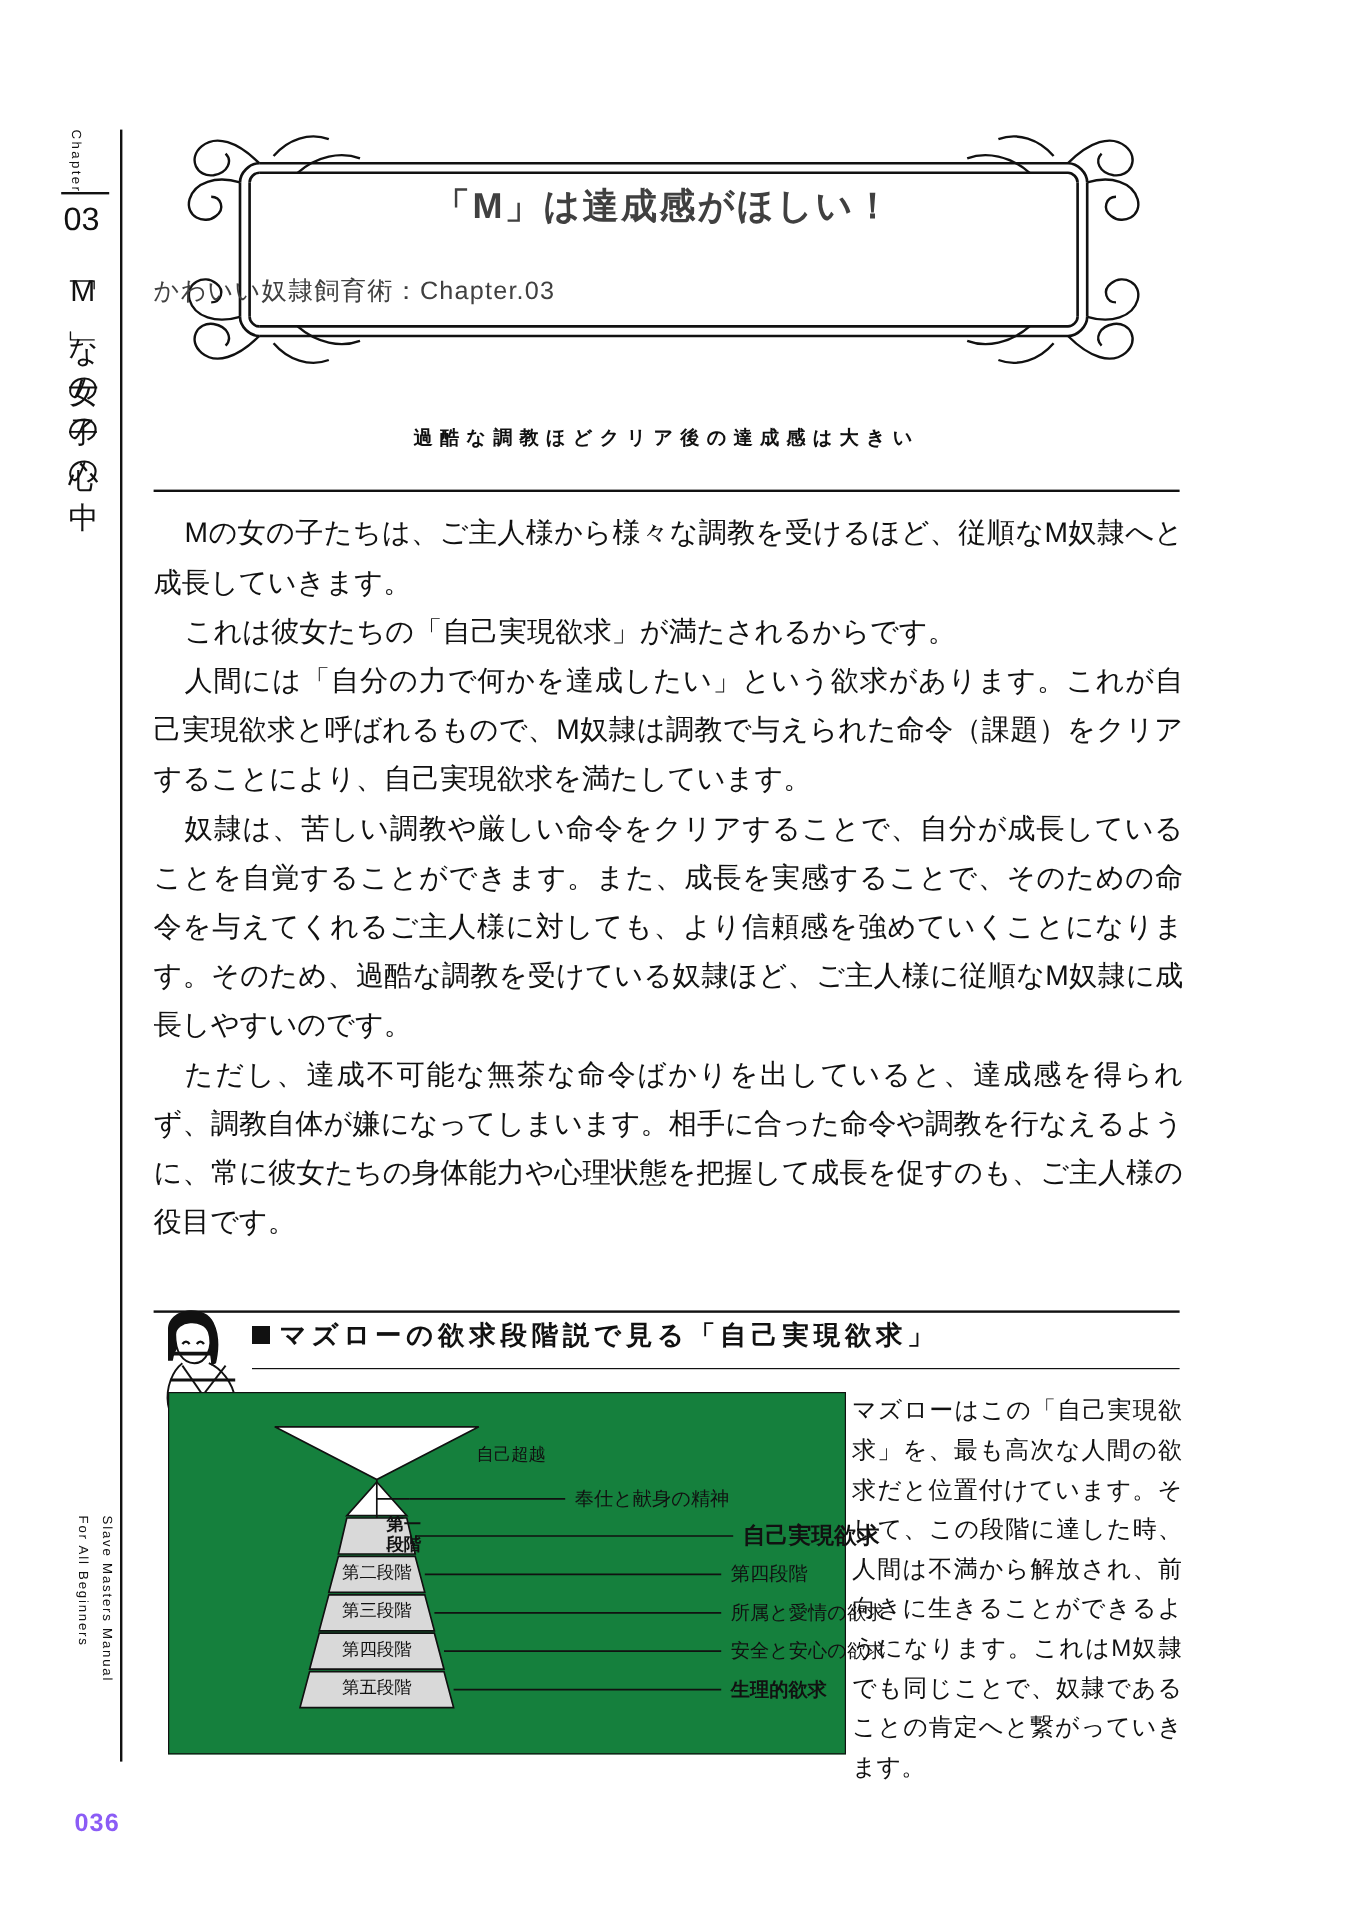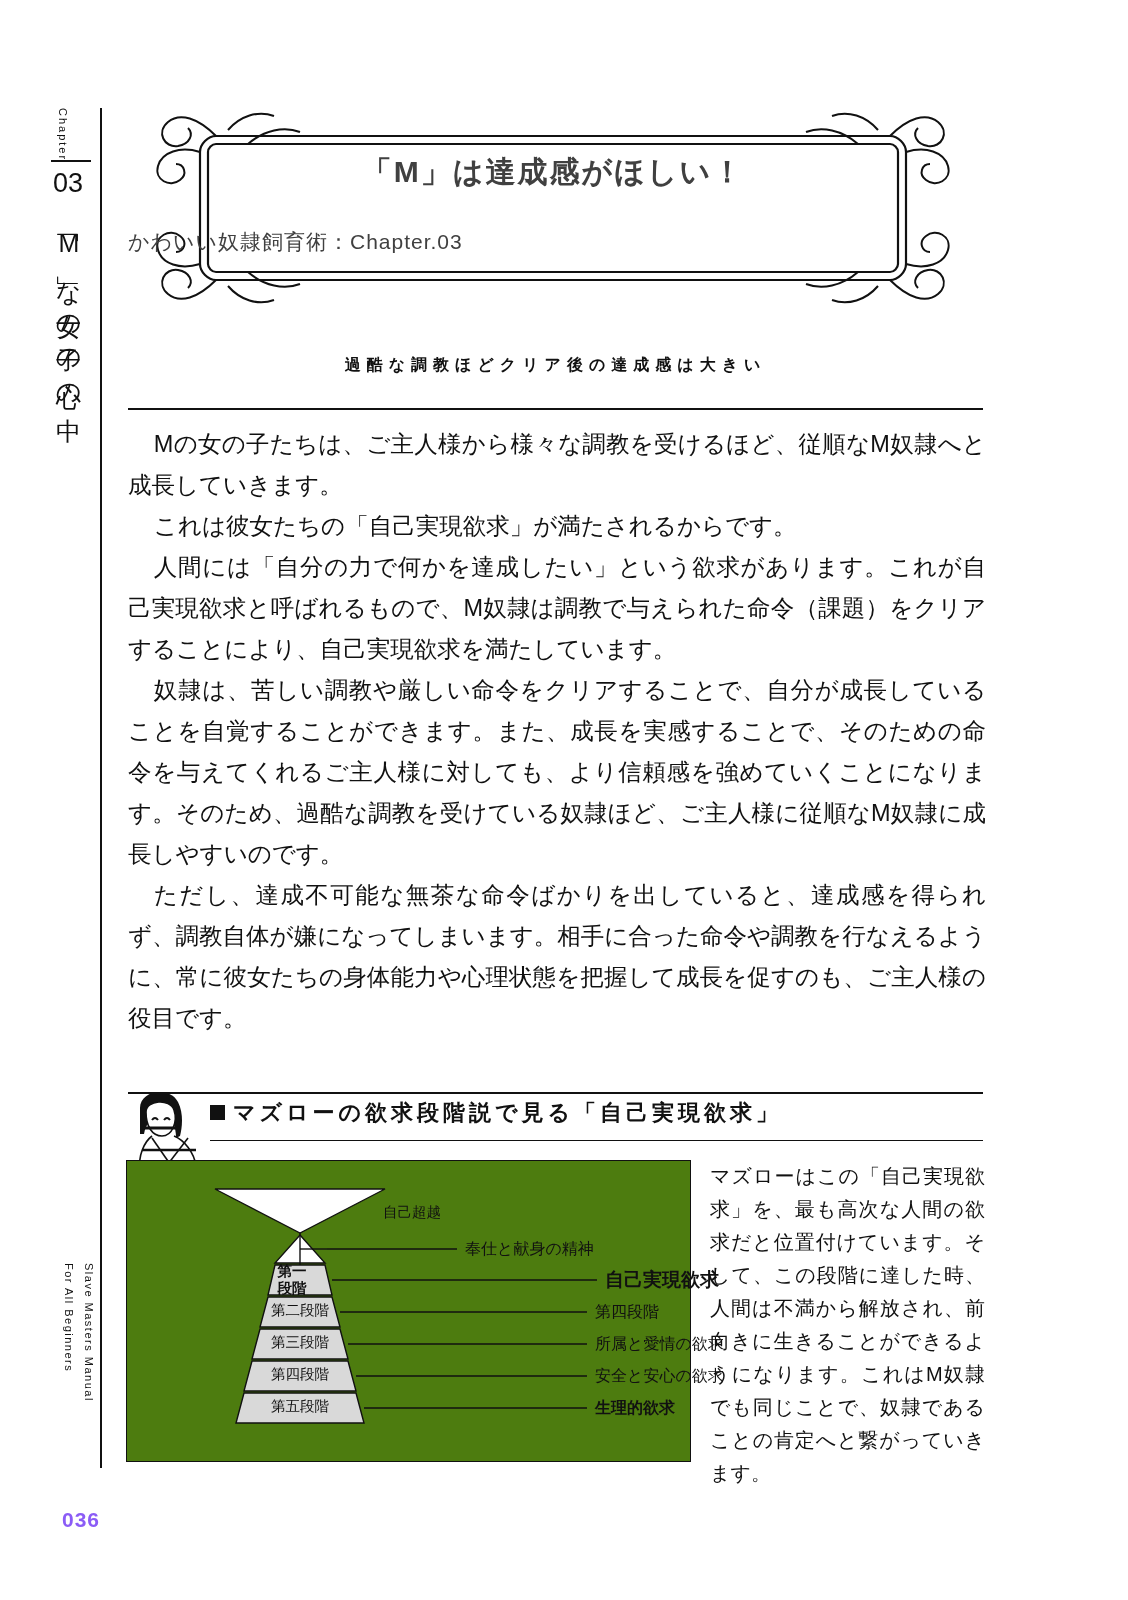--- a/index.html
+++ b/index.html
@@ -86,22 +86,22 @@
   }
   .col-head .sq{display:inline-block;width:15px;height:15px;background:#111;margin-right:8px;}
   .col-head-rule{
     position:absolute;left:128px;top:1092px;width:855px;height:2px;background:#111;
   }
   .col-head-rule2{
     position:absolute;left:210px;top:1140px;width:773px;height:1px;background:#111;
   }
 
   .fig-box{
-    position:absolute;left:126px;top:1160px;width:563px;height:300px;
-    border:1px solid #111;background:#4d7c0f;
+    position:absolute;left:140px;top:1160px;width:563px;height:300px;
+    border:1px solid #111;background:#15803d;
   }
   .fig-caption{
     position:absolute;left:490px;top:1178px;width:190px;text-align:center;
     font-size:20px;font-weight:bold;line-height:28px;color:#111;
   }
   .fig-label{
     position:absolute;font-size:16px;color:#111;white-space:nowrap;
   }
   .fig-label.bold{font-weight:bold;font-size:19px;}
   .tier-label{
@@ -250,21 +250,21 @@
         <path d="M173 88 H200 "></path>
         <path d="M200 88 H330"></path>
         <path d="M205 119 H470"></path>
         <path d="M213 151 H460"></path>
         <path d="M221 183 H460"></path>
         <path d="M229 215 H460"></path>
         <path d="M237 247 H460"></path>
       </g>
     </svg>
     <div class="tier-label" style="left:225px;top:42px;width:120px;">自己超越</div>
-    <div class="tier-label two" style="left:120px;top:102px;width:90px;">
+    <div class="tier-label two" style="left:120px;top:102px;width:90px;text-align:right;">
       <span>第一</span><br>
       <span>段階</span>
     </div>
     <div class="tier-label" style="left:128px;top:140px;width:90px;">第二段階</div>
     <div class="tier-label" style="left:128px;top:172px;width:90px;">第三段階</div>
     <div class="tier-label" style="left:128px;top:204px;width:90px;">第四段階</div>
     <div class="tier-label" style="left:128px;top:236px;width:90px;">第五段階</div>
 
     <div class="fig-label" style="left:338px;top:78px;">奉仕と献身の精神</div>
     <div class="fig-label bold" style="left:478px;top:106px;">自己実現欲求</div>

